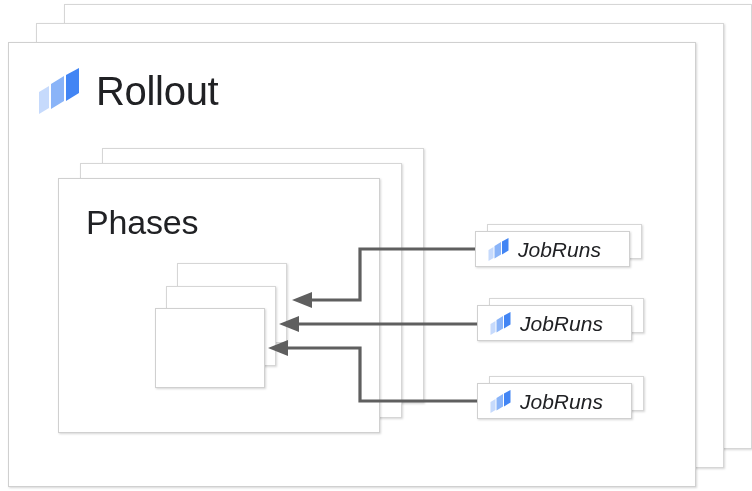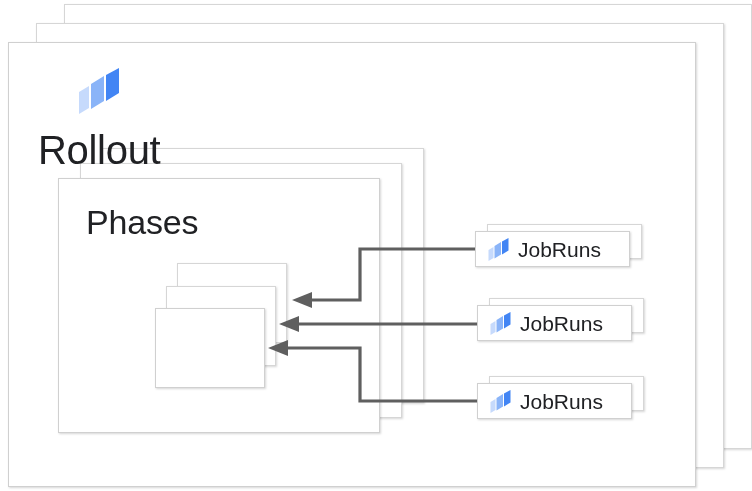--- a/index.html
+++ b/index.html
@@ -18,40 +18,40 @@
     overflow: hidden;
   }
 
   
   .card {
     position: absolute;
     background: #ffffff;
     border: 1px solid #d0d0d0;
     box-sizing: border-box;
     box-shadow: 1px 1px 2px rgba(0,0,0,0.16);
+    font-style: italic;
   }
   .card.ghost {
     background: #ffffff;
     border: 1px solid #d6d6d6;
   }
 
   
   .rollout-back2 { left: 64px;  top: 4px;  width: 688px; height: 445px; }
   .rollout-back1 { left: 36px;  top: 23px; width: 688px; height: 445px; }
   .rollout-front { left: 8px;   top: 42px; width: 688px; height: 445px; }
 
   .rollout-title-row {
     position: absolute;
     left: 38px;
     top: 68px;
     display: flex;
     align-items: center;
     gap: 16px;
     z-index: 12;
-    flex-direction: column;
   }
   .rollout-title {
     font-size: 40px;
     color: #202124;
     line-height: 1;
     letter-spacing: -0.3px;
     white-space: nowrap;
   }
 
   

